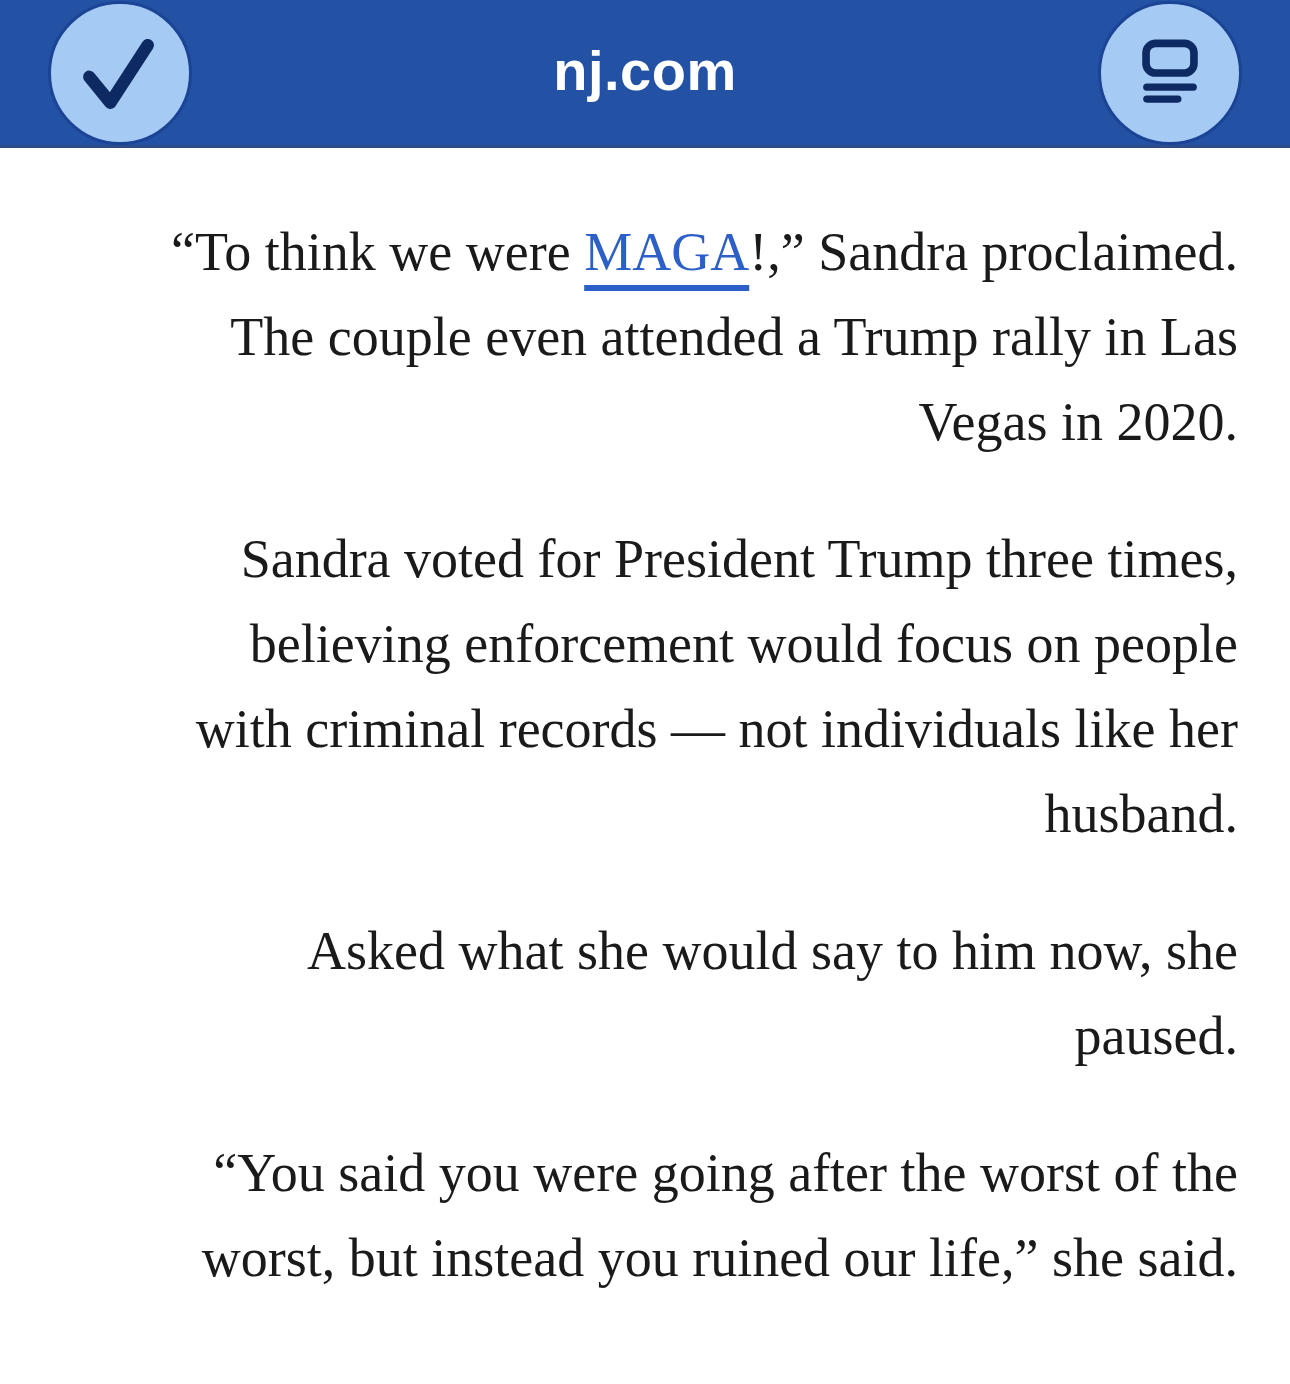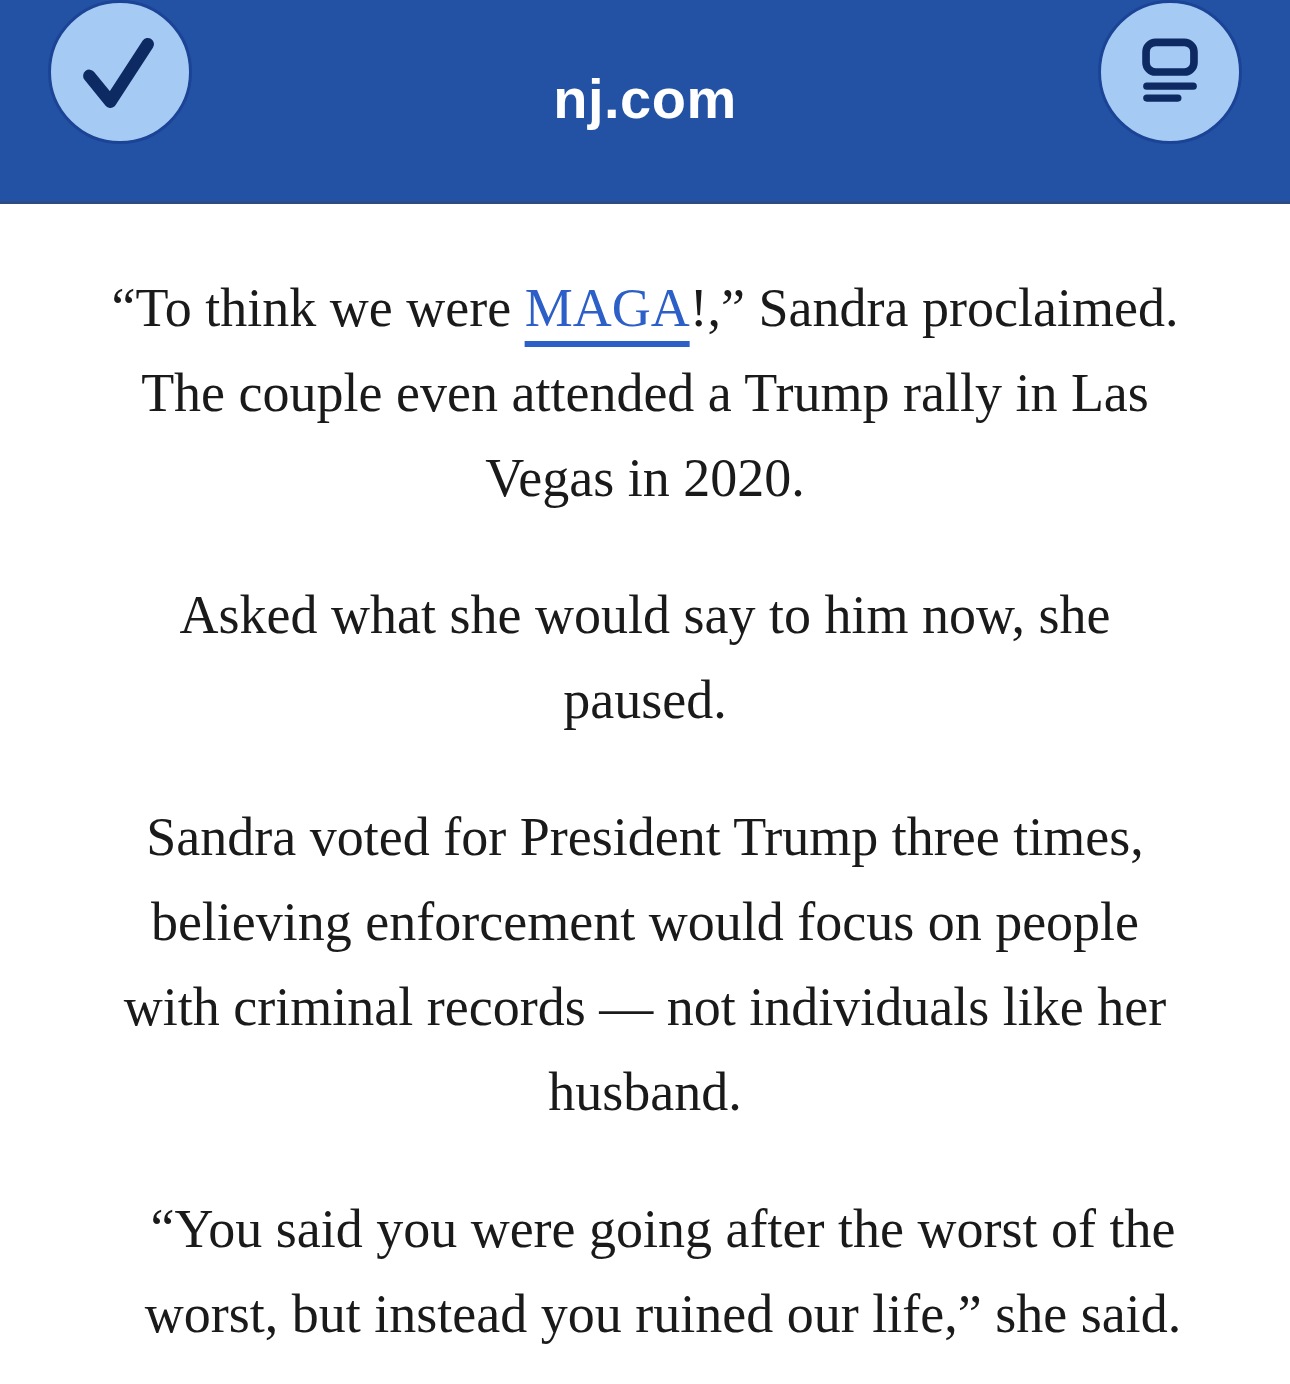--- a/index.html
+++ b/index.html
@@ -7,25 +7,25 @@
     width: 1290px;
     height: 1384px;
     background: #ffffff;
     font-family: "Liberation Serif", serif;
     overflow: hidden;
   }
 
   
   .reader-header {
     position: relative;
-    height: 204px;
+    height: 148px;
     background: #2352a4;
     border-bottom: 3px solid #2d4c85;
     display: flex;
-    align-items: flex-start;
+    align-items: flex-end;
     justify-content: space-between;
     box-sizing: border-box;
     padding: 0 48px;
   }
   .circle-button {
     width: 144px;
     height: 144px;
     border-radius: 50%;
     background: #a5cbf4;
     border: 3px solid #1b4496;
@@ -54,21 +54,21 @@
   .article {
     padding: 62px 52px 40px 52px;
     box-sizing: border-box;
   }
   .article p {
     margin: 0 0 52px 0;
     font-size: 54px;
     line-height: 85px;
     color: #1a1a1a;
     white-space: pre-line;
-    text-align: center;
+    text-align: right;
   }
   .article p:last-child { margin-bottom: 0; margin-left: 36px; }
   a.inline-link {
     color: #2c5fc8;
     text-decoration: underline;
     text-decoration-color: #2c5fc8;
     text-decoration-thickness: 6px;
     text-underline-offset: 15px;
     cursor: pointer;
   }
@@ -91,21 +91,21 @@
       <rect x="44" y="83" width="56" height="7.5" rx="3.75" fill="#0e2a63"></rect>
       <rect x="44" y="95.5" width="40" height="7.5" rx="3.75" fill="#0e2a63"></rect>
     </svg>
   </button>
 </header>
 
 <main class="article">
   <p><span>“To think we were </span><a class="inline-link">MAGA</a><span>!,” Sandra proclaimed.
 The couple even attended a Trump rally in Las
 Vegas in 2020.</span></p>
-  <p>Asked what she would say to him now, she
-paused.</p>
   <p>Sandra voted for President Trump three times,
 believing enforcement would focus on people
 with criminal records — not individuals like her
 husband.</p>
+  <p>Asked what she would say to him now, she
+paused.</p>
   <p>“You said you were going after the worst of the
 worst, but instead you ruined our life,” she said.</p>
 </main>
 
 </body></html>

